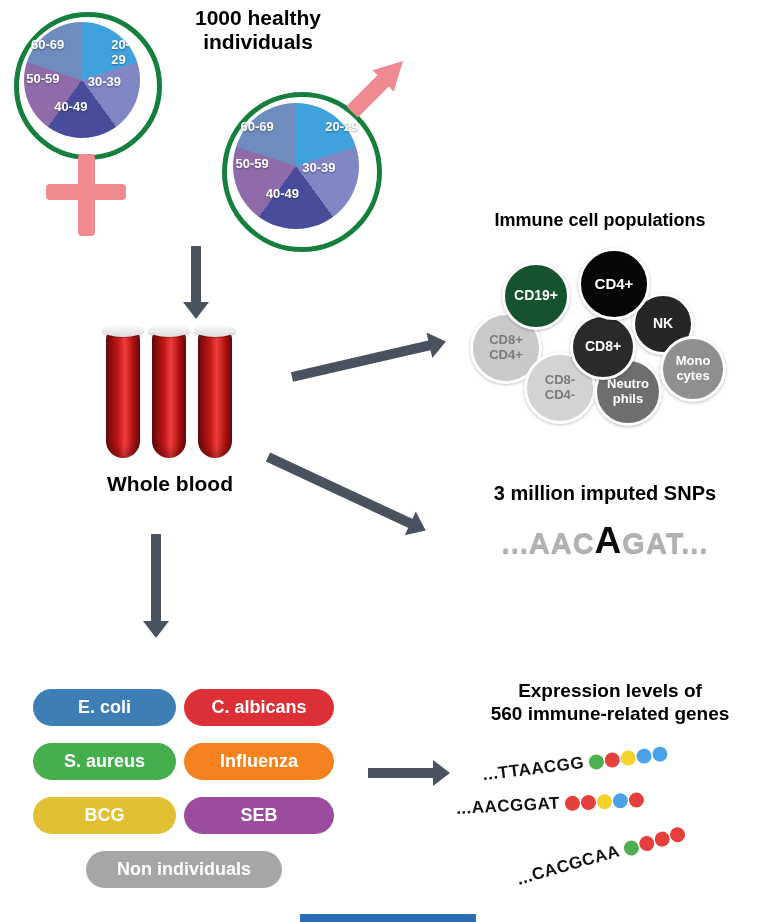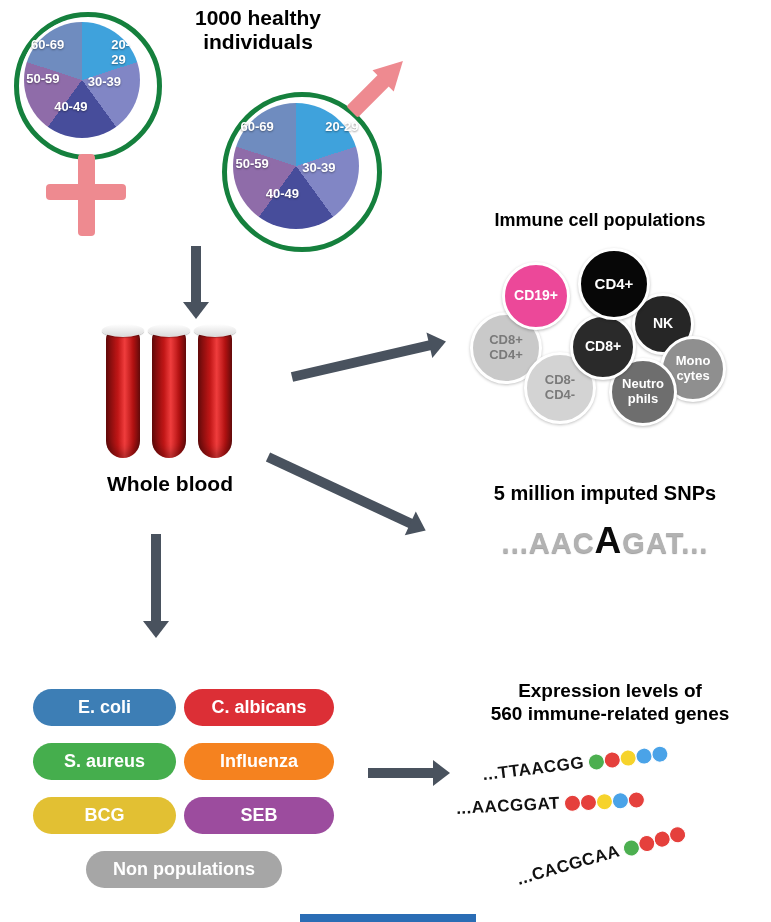--- a/index.html
+++ b/index.html
@@ -68,21 +68,21 @@
     font-size:13px; line-height:1.12; white-space:pre-line; color:#fff;
     box-shadow:0 1px 3px rgba(0,0,0,.25); }
   .cell.light { color:#7a7a7a; }
   .c-cd19 { left:32px;  top:14px;  width:68px; height:68px; z-index:2; font-size:14px; }
   .c-cd4  { left:108px; top:0;     width:72px; height:72px; z-index:5; font-size:15px; }
   .c-nk   { left:162px; top:45px;  width:62px; height:62px; z-index:2; font-size:14px; }
   .c-cd8  { left:100px; top:66px;  width:66px; height:66px; z-index:4; font-size:14px; }
   .c-cd84 { left:0;     top:64px;  width:72px; height:72px; z-index:1; }
   .c-mono { left:190px; top:88px;  width:66px; height:66px; z-index:2; }
   .c-cd8n { left:54px;  top:104px; width:72px; height:72px; z-index:3; }
-  .c-neut { left:139px; top:110px; width:68px; height:68px; z-index:3; }
+  .c-neut { left:124px; top:110px; width:68px; height:68px; z-index:3; }
 
   
   .snp-title { position:absolute; left:455px; top:482px; width:300px; text-align:center;
     font-size:20px; font-weight:bold; color:#000; }
   .snp-seqs { position:absolute; left:440px; top:520px; width:330px; text-align:center; }
   .snp-seq { font-weight:bold; font-size:29px; letter-spacing:1px; color:#b2b2b2;
     text-shadow:0 1px 1px rgba(90,90,90,.6); line-height:42px; }
   .snp-variant { color:#0b0b0b; font-size:37px; text-shadow:none; }
 
   
@@ -151,44 +151,44 @@
     <div class="tube tube-1"></div>
     <div class="tube tube-2"></div>
     <div class="tube tube-3"></div>
   </div>
   <div class="blood-label">Whole blood</div>
 
   <div class="immune-title">Immune cell populations</div>
   <div class="cells">
     <div class="cell light c-cd84" style="background: rgb(201, 201, 201);">CD8+
 CD4+</div>
-    <div class="cell c-cd19" style="background: #ec4899;">CD19+</div>
+    <div class="cell c-cd19" style="background: #14532d;">CD19+</div>
     <div class="cell c-nk" style="background: rgb(38, 38, 38);">NK</div>
     <div class="cell c-mono" style="background: rgb(143, 143, 143);">Mono
 cytes</div>
     <div class="cell light c-cd8n" style="background: rgb(211, 211, 211);">CD8-
 CD4-</div>
     <div class="cell c-neut" style="background: rgb(110, 110, 110);">Neutro
 phils</div>
     <div class="cell c-cd8" style="background: rgb(42, 42, 42);">CD8+</div>
     <div class="cell c-cd4" style="background: rgb(7, 7, 7);">CD4+</div>
   </div>
 
-  <div class="snp-title">5 million imputed SNPs</div>
+  <div class="snp-title">3 million imputed SNPs</div>
   <div class="snp-seqs">
     <div class="snp-seq"><span>...AAC</span><span class="snp-variant">A</span><span>GAT...</span></div>
   </div>
 
   <div class="pill pill-ecoli" style="background: rgb(61, 126, 181);">E. coli</div>
   <div class="pill pill-calb" style="background: rgb(220, 47, 54);">C. albicans</div>
   <div class="pill pill-saur" style="background: rgb(69, 174, 77);">S. aureus</div>
   <div class="pill pill-infl" style="background: rgb(245, 130, 31);">Influenza</div>
   <div class="pill pill-bcg" style="background: rgb(226, 192, 51);">BCG</div>
   <div class="pill pill-seb" style="background: rgb(156, 76, 158);">SEB</div>
-  <div class="pill pill-non" style="background: rgb(166, 166, 166);">Non populations</div>
+  <div class="pill pill-non" style="background: rgb(166, 166, 166);">Non individuals</div>
 
   <div class="expr-title">Expression levels of
 560 immune-related genes</div>
   <div class="expr-rows">
     <div class="expr-row er-1">
       <span class="expr-seq">...TTAACGG</span>
       <span class="dot" style="background: rgb(76, 175, 80);"></span>
       <span class="dot" style="background: rgb(229, 64, 60);"></span>
       <span class="dot" style="background: rgb(246, 211, 43);"></span>
       <span class="dot" style="background: rgb(74, 163, 232);"></span>

